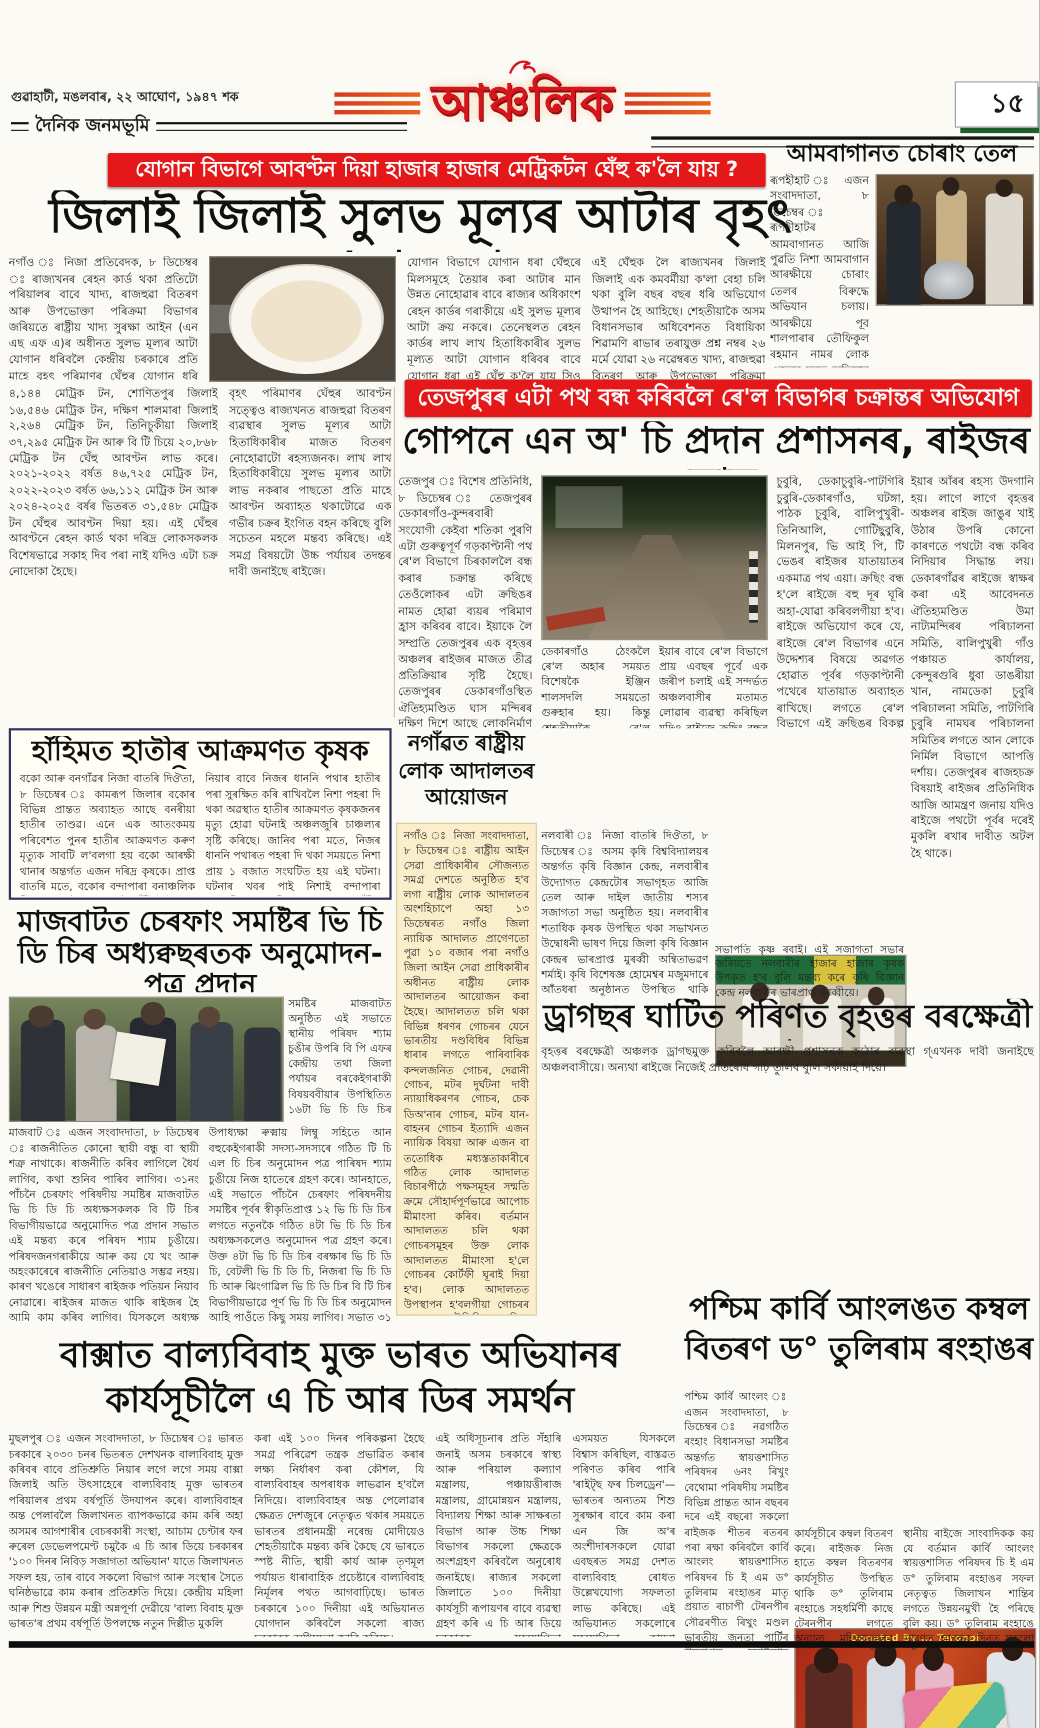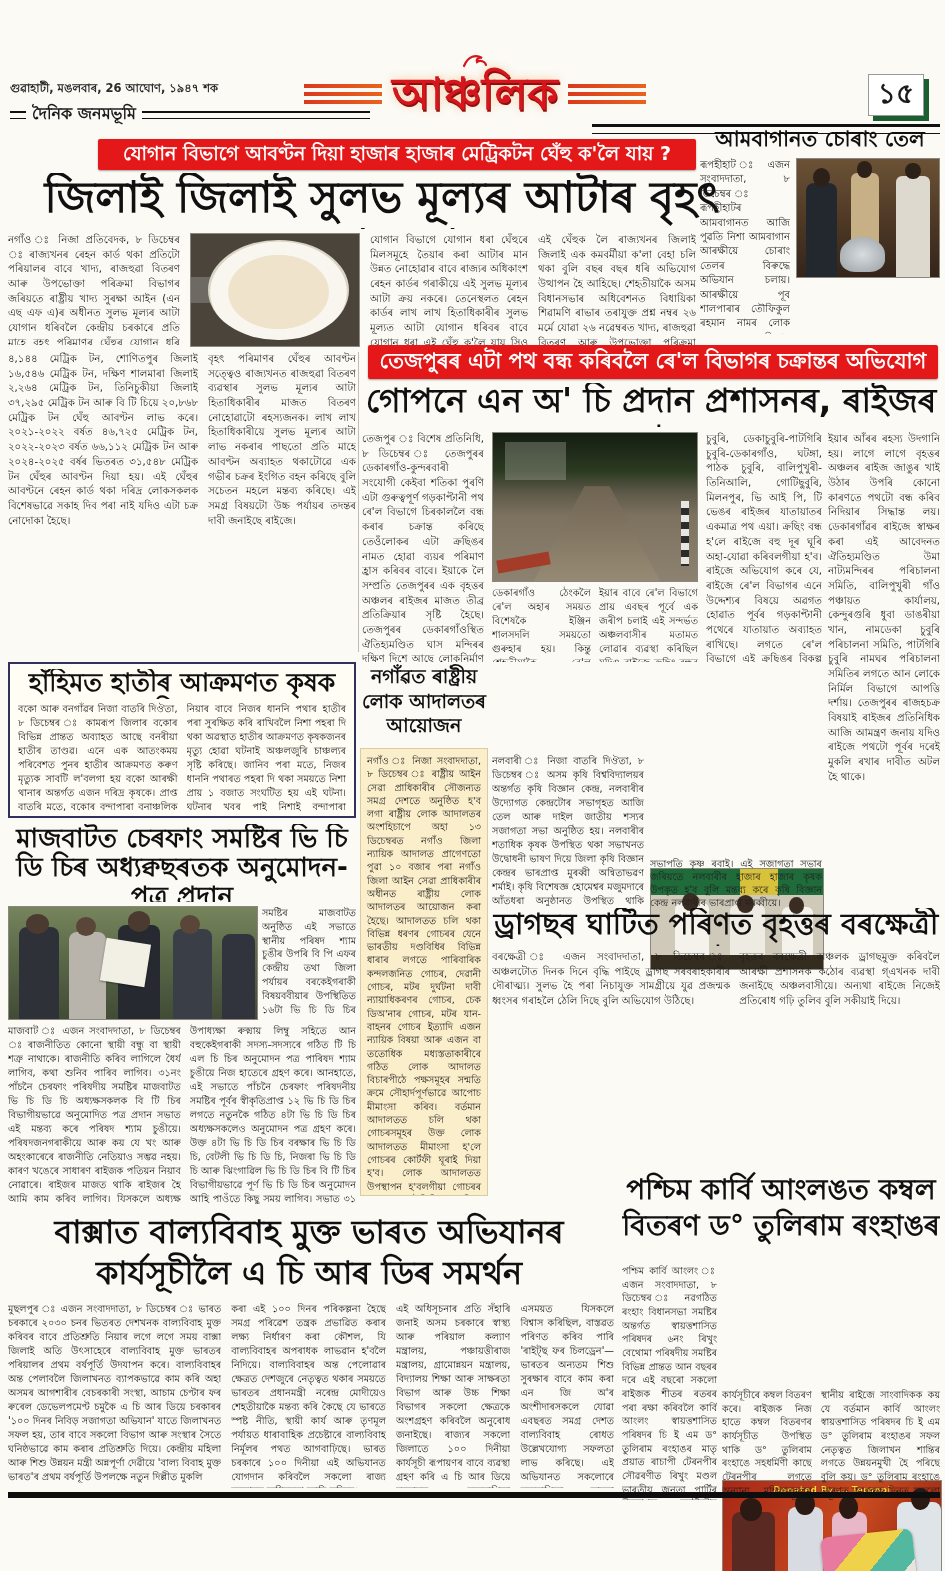--- a/index.html
+++ b/index.html
@@ -17,21 +17,21 @@
   .brand-line{flex:1;height:5px;border-top:2px solid #111;border-bottom:1px solid #111;}
   .masthead-wrap{display:flex;align-items:center;justify-content:center;gap:10px;}
   .mast-bars{display:flex;flex-direction:column;gap:4px;width:78px;}
   .mast-bars i{display:block;height:4px;background:linear-gradient(90deg,#d93a1e,#e8641e);}
   .masthead{font-size:44px;font-weight:800;color:#d6151c;line-height:1;
     text-shadow:1px 2px 0 #8f0f10, 0 0 8px rgba(238,140,40,.45);white-space:nowrap;}
   .ornament{position:absolute;left:50%;top:-16px;transform:translateX(-50%);}
   .dateline-en{font-family:"Liberation Sans",sans-serif;font-size:13.5px;font-weight:bold;text-align:right;}
   .pageno{width:54px;height:40px;background:#fff;border:1px solid #9a9a9a;
     box-shadow:5px 5px 0 #1b5e2f;display:flex;align-items:center;justify-content:center;
-    font-size:28px;font-weight:bold;}
+    font-size:24px;font-weight:bold;padding-left:20px;}
   .hdr-rule{height:6px;border-top:3px solid #111;border-bottom:1px solid #111;}
   
   .kicker{background:#e41818;color:#fff;font-weight:bold;text-align:center;
     display:flex;align-items:center;justify-content:center;overflow:hidden;
     border-radius:2px;box-shadow:0 1px 2px rgba(0,0,0,.35);}
   .hl{font-weight:800;color:#101010;text-align:center;line-height:1.12;overflow:hidden;}
   
   .bt{font-size:10.2px;line-height:1.44;text-align:justify;overflow:hidden;color:#1c1c1c;}
   .cols{display:flex;}
   .cols>div{flex:1;}
@@ -51,21 +51,21 @@
   .ph-nalbari{background:#cfc9ba;}
   .ph-karbi{background:linear-gradient(115deg,#a82818 0%,#c84a1e 55%,#8c1f12 100%);}
   .ph-overlay{position:absolute;top:4px;left:0;right:0;text-align:center;
     color:#ffd83a;font-size:8.5px;font-weight:bold;letter-spacing:.5px;text-shadow:0 1px 1px #5a0d08;}
 </style>
 </head>
 <body>
 
 <div class="page">
 
-  <div class="abs dateline-as" style="left:10px;top:80px;">গুৱাহাটী, মঙলবাৰ, 26 আঘোণ, ১৯৪৭ শক</div>
+  <div class="abs dateline-as" style="left:10px;top:80px;">গুৱাহাটী, মঙলবাৰ, ২২ আঘোণ, ১৯৪৭ শক</div>
 
   <div class="abs masthead-wrap" style="left:250px;top:68px;width:450px;height:52px;">
     <span class="ornament">
       <svg width="30" height="16" viewBox="0 0 30 16">
           <path d="M4 14 C8 4,16 2,22 6 C19 5,16 7,17 10 C20 8,25 9,26 13" fill="none" stroke="#d6151c" stroke-width="2.2" stroke-linecap="round"></path>
         </svg>
     </span>
     <span class="mast-bars">
         <i></i>
         <i></i>
@@ -185,21 +185,20 @@
     <div class="sh" style="left:46%;top:36%;width:20%;height:58%;background:#eeece2;border-radius:6px 6px 0 0;"></div>
     <div class="sh" style="left:50%;top:26%;width:10%;height:18%;background:#3a2c22;border-radius:50%;"></div>
     <div class="sh" style="left:76%;top:38%;width:18%;height:56%;background:#f4f2ea;border-radius:6px 6px 0 0;"></div>
     <div class="sh" style="left:80%;top:28%;width:9%;height:17%;background:#3a2c22;border-radius:50%;"></div>
     <div class="sh" style="left:0;bottom:0;right:0;height:14%;background:#352c20;"></div>
   </div>
   <div class="abs caption" style="left:650px;top:858px;width:172px;height:48px;">সভাপতি কৃষ্ণ ৰবাই। এই সজাগতা সভাৰ জৰিয়তে নলবাৰীৰ হাজাৰ হাজাৰ কৃষক উপকৃত হ'ব বুলি মন্তব্য কৰে কৃষি বিজ্ঞান কেন্দ্ৰ নলবাৰীৰ ভাৰপ্ৰাপ্ত মুৰব্বীয়ে।</div>
 
   <div class="abs hl" style="left:492px;top:908px;width:448px;height:38px;font-size:29px;">ড্ৰাগছৰ ঘাটিত পৰিণত বৃহত্তৰ বৰক্ষেত্ৰী অঞ্চল</div>
   <div class="abs" style="left:492px;top:950px;width:448px;height:216px;display:flex;gap:9px;">
-    <div class="bt">বৰক্ষেত্ৰী ঃ এজন সংবাদদাতা, ৮ ডিচেম্বৰ ঃ অঞ্চলটোত দিনক দিনে বৃদ্ধি পাইছে ড্ৰাগছ সৰবৰাহকাৰীৰ দৌৰাত্ম্য। সুলভ হৈ পৰা নিচাযুক্ত সামগ্ৰীয়ে যুৱ প্ৰজন্মক ধ্বংসৰ গৰাহলৈ ঠেলি দিছে বুলি অভিযোগ উঠিছে।</div>
     <div class="bt">বৃহত্তৰ বৰক্ষেত্ৰী অঞ্চলক ড্ৰাগছমুক্ত কৰিবলৈ আৰক্ষী প্ৰশাসনক কঠোৰ ব্যৱস্থা গ্এখনক দাবী জনাইছে অঞ্চলবাসীয়ে। অন্যথা ৰাইজে নিজেই প্ৰতিৰোধ গঢ়ি তুলিব বুলি সকীয়াই দিয়ে।</div>
   </div>
 
   <div class="abs hl" style="left:622px;top:1172px;width:318px;height:86px;font-size:28px;line-height:1.3;">পশ্চিম কাৰ্বি আংলঙত কম্বল বিতৰণ ড° তুলিৰাম ৰংহাঙৰ</div>
   <div class="abs bt" style="left:622px;top:1264px;width:95px;height:236px;font-size:9.5px;">পশ্চিম কাৰ্বি আংলং ঃ এজন সংবাদদাতা, ৮ ডিচেম্বৰ ঃ নৱগঠিত ৰংহাং বিধানসভা সমষ্টিৰ অন্তৰ্গত স্বায়ত্তশাসিত পৰিষদৰ ৬নং ৰিখুং বেথোমা পৰিষদীয় সমষ্টিৰ বিভিন্ন প্ৰান্তত আন বছৰৰ দৰে এই বছৰো সকলো ৰাইজক শীতৰ ৰতৰৰ পৰা ৰক্ষা কৰিবলৈ কাৰ্বি আংলং স্বায়ত্তশাসিত পৰিষদৰ চি ই এম ড° তুলিৰাম ৰংহাঙৰ মাতৃ প্ৰয়াত ৰাচাপী টেৰনপীৰ সৌৱৰণীত ৰিখুং মণ্ডল ভাৰতীয় জনতা পাৰ্টিৰ উদ্যোগত সমষ্টিটোৰ বিভিন্ন বুথ সমিতিৰ এলেকাধীন সকলো ৰাইজকে কম্বল বিতৰণৰ কাৰ্যসূচীৰ আয়োজন কৰে। ড° তুলিৰাম ৰংহাঙৰ জ্যেষ্ঠ পুত্ৰ চিংডন ৰংহাঙে সহস্ৰাধিক কম্বল যোগান ধৰে। কম্বল বিতৰণ সভাত উপস্থিত থাকে প্ৰাক্তন ই এম ৰাজং চিংনাৰ, পৰিষদৰ ৰ'ডৰ অধ্যক্ষ লংকি টেৰাং, মণ্ডল সভাপতি টাৰলেন লাংথাম, নিতসলাল হাচনু, প্ৰাক্তন মনোনীত এম এ চি চন্দ্ৰ বাহাদুৰ ছেত্ৰী আদি দলীয় নেতাসকল। বুথ সমিতি ক্ৰমে কলঙা, মেনমিজি, ৰমুতাৰ আদিত দিনটোৰ</div>
   <div class="abs photo ph-karbi" style="left:722px;top:1264px;width:218px;height:118px;">
     <div class="ph-overlay">Donated By ... Teronpi</div>
     <div class="sh" style="left:4%;top:26%;width:20%;height:76%;background:#5a2a22;border-radius:8px 8px 0 0;"></div>
     <div class="sh" style="left:8%;top:14%;width:10%;height:20%;background:#2b1a14;border-radius:50%;"></div>
     <div class="sh" style="left:30%;top:22%;width:16%;height:80%;background:#d8dce2;border-radius:8px 8px 0 0;"></div>

